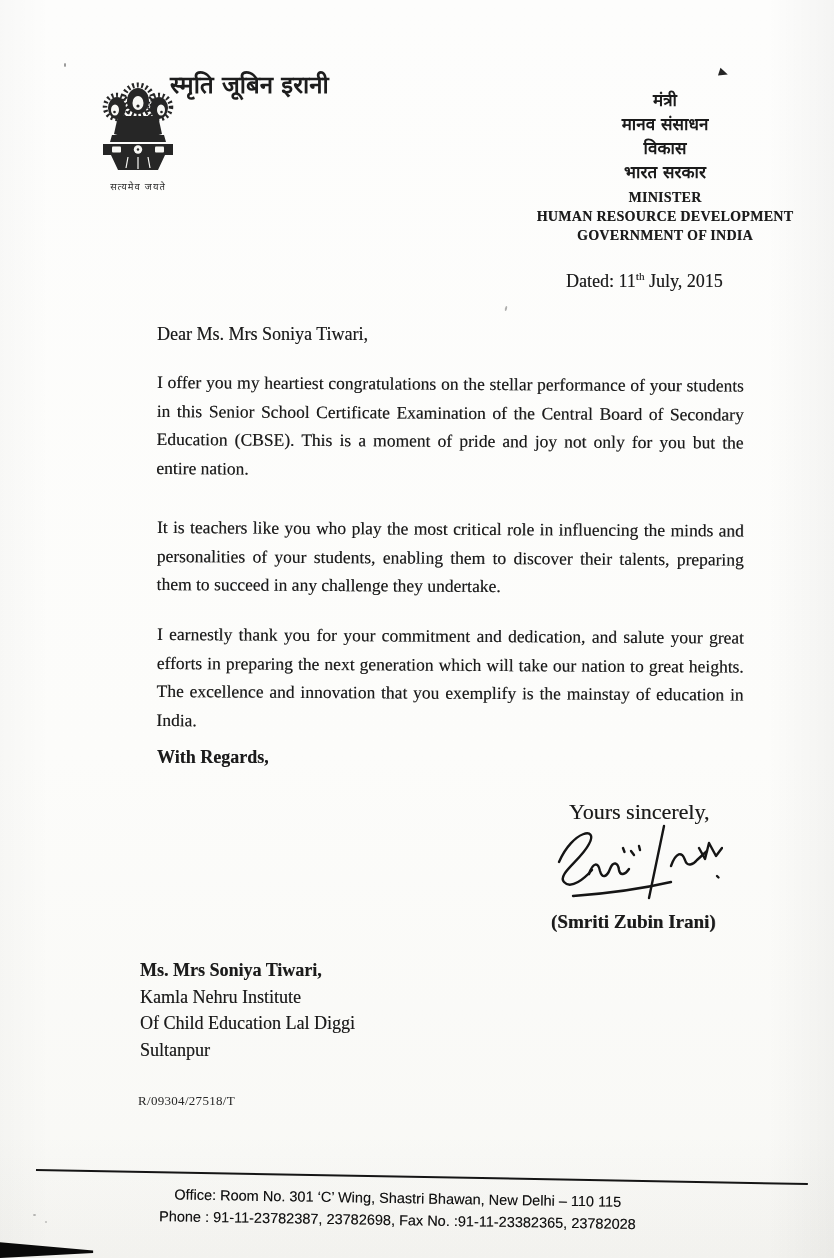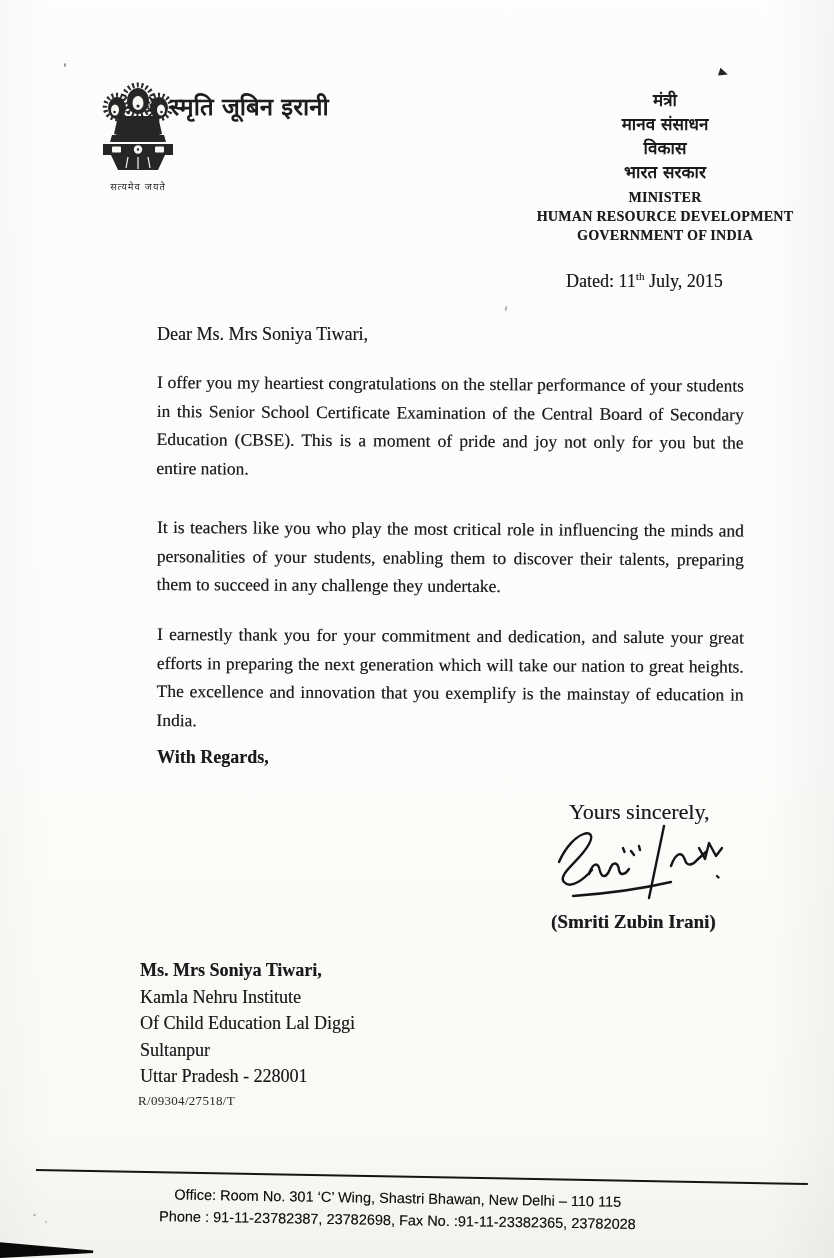--- a/index.html
+++ b/index.html
@@ -12,21 +12,21 @@
   }
   .scan-shade{position:absolute;inset:0;pointer-events:none;
     background:linear-gradient(90deg,rgba(0,0,0,.018),rgba(0,0,0,0) 6%,rgba(0,0,0,0) 92%,rgba(0,0,0,.035)),
                linear-gradient(0deg,rgba(60,50,30,.03),rgba(0,0,0,0) 10%);}
   .abs{position:absolute;}
 
   
   .emblem{left:86px;top:74px;width:104px;text-align:center;}
   .emblem .motto{font-size:9.5px;letter-spacing:1px;color:#2e2e2e;margin-top:-2px;
     font-family:"DejaVu Sans",sans-serif;}
-  .sender{left:170px;top:92px;}
+  .sender{left:170px;top:70px;}
   .sender-hindi{font-size:24px;line-height:30px;font-weight:600;color:#1d1d1d;
     font-family:"DejaVu Sans",sans-serif;}
   .sender-en{font-size:22px;line-height:26px;font-weight:bold;letter-spacing:.4px;margin-top:1px;
     text-shadow:.3px 0 0 rgba(20,20,20,.6);}
   .office{left:515px;top:76px;width:300px;text-align:center;margin-top:12px;}
   .office-hindi div{font-size:17px;line-height:24px;font-weight:600;
     font-family:"DejaVu Sans",sans-serif;}
   .office-en{margin-top:4px;}
   .office-en div{font-size:14px;line-height:19px;font-weight:bold;letter-spacing:.3px;
     text-shadow:.3px 0 0 rgba(20,20,20,.55);}
@@ -155,21 +155,20 @@
       </g>
     </svg>
   </div>
   <div class="abs signatory">(Smriti Zubin Irani)</div>
 
   <div class="abs recipient">
     <div class="name">Ms. Mrs Soniya Tiwari,</div>
     <div>Kamla Nehru Institute</div>
     <div>Of Child Education Lal Diggi</div>
     <div>Sultanpur</div>
-    <div>Uttar Pradesh - 228001</div>
   </div>
 
   <div class="abs reference">R/09304/27518/T</div>
 
   <div class="abs footer-rule"></div>
   <div class="abs footer">
     <div>Office: Room No. 301 ‘C’ Wing, Shastri Bhawan, New Delhi – 110 115</div>
     <div>Phone : 91-11-23782387, 23782698, Fax No. :91-11-23382365, 23782028</div>
   </div>
 

